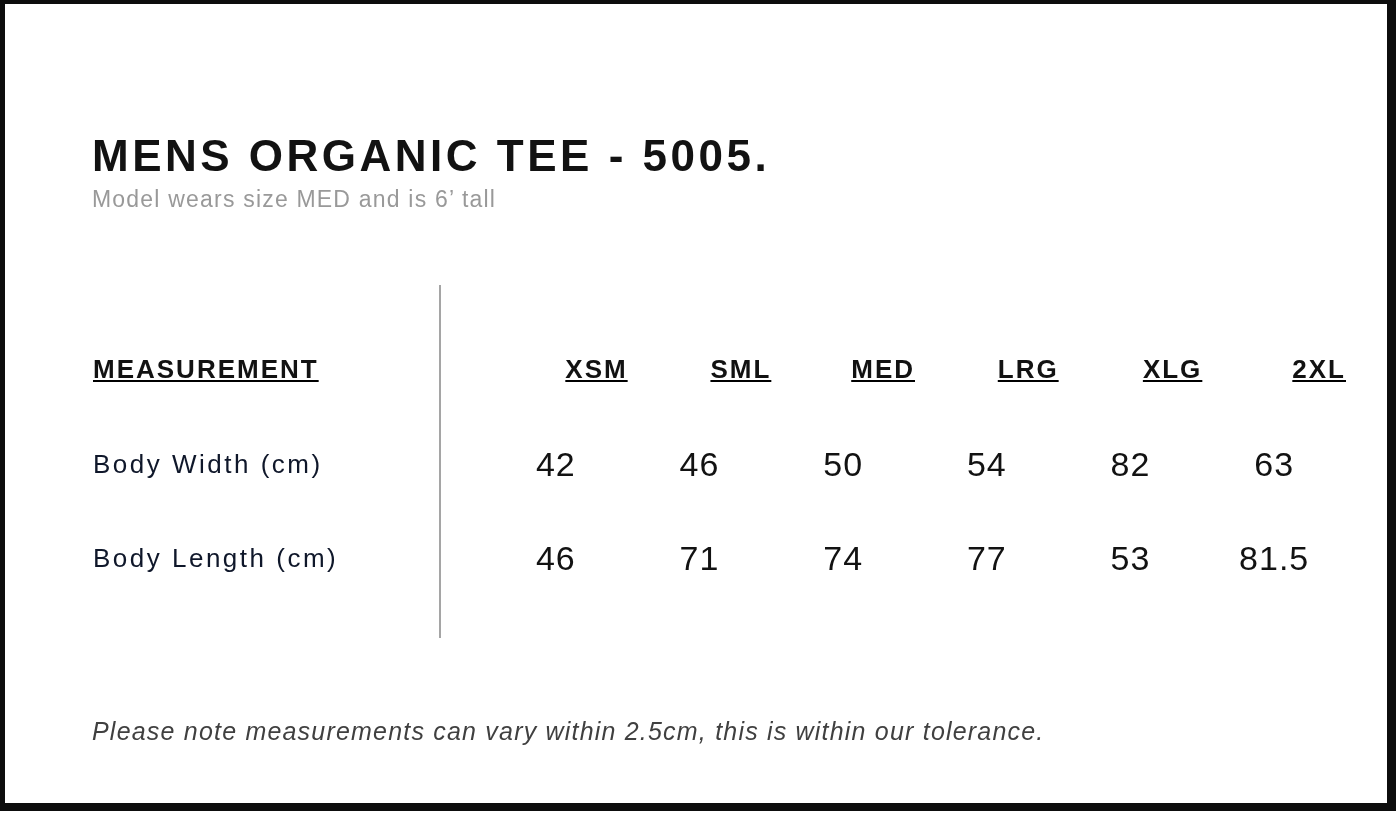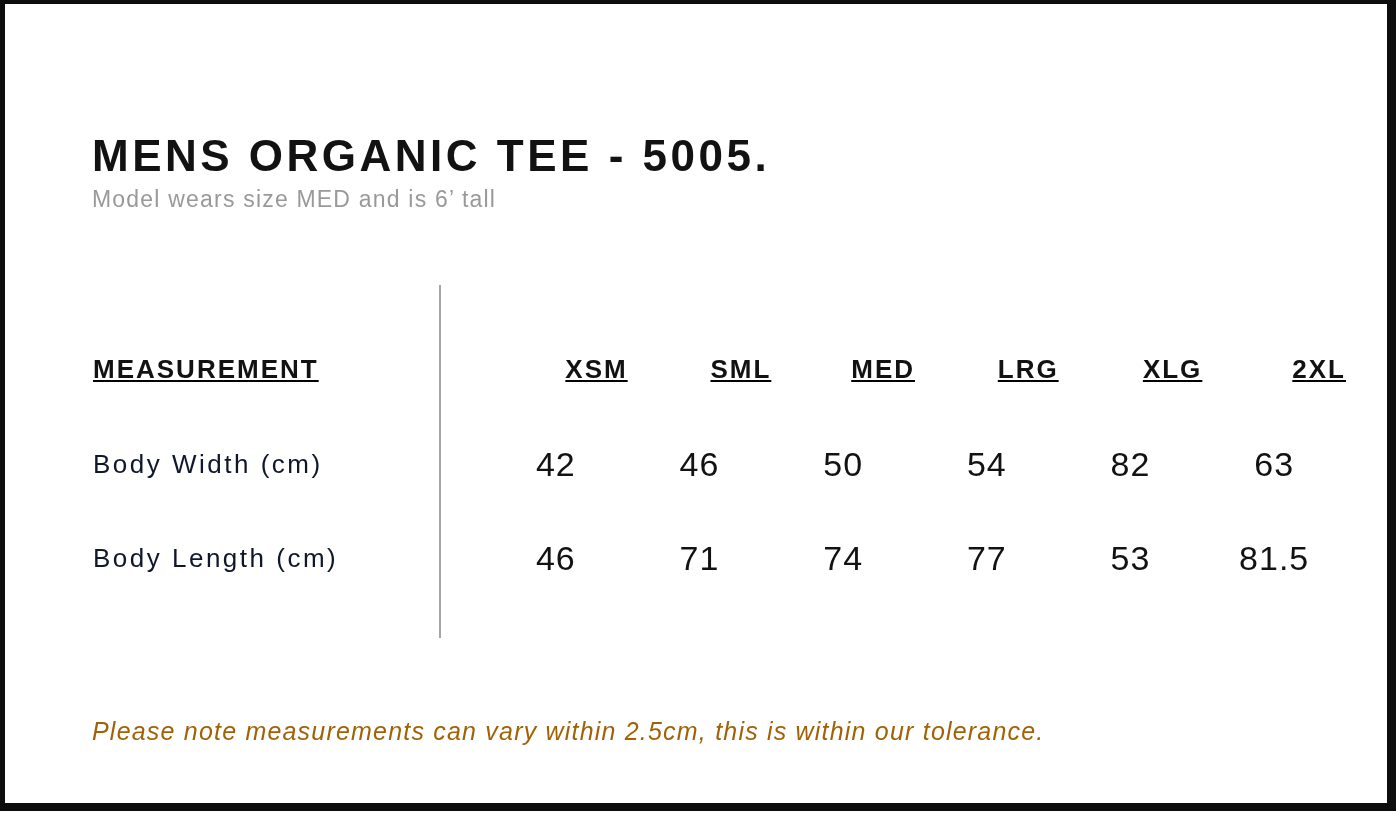--- a/index.html
+++ b/index.html
@@ -101,21 +101,21 @@
   }
   .note {
     position: absolute;
     left: 92px;
     top: 716px;
     font-size: 25px;
     line-height: 30px;
     font-style: italic;
     font-weight: 400;
     letter-spacing: 1.2px;
-    color: #a16207;
+    color: #404040;
     white-space: nowrap;
   }
 </style>
 </head>
 <body>
 
 <div class="page">
 
   <div class="frame"></div>
 

